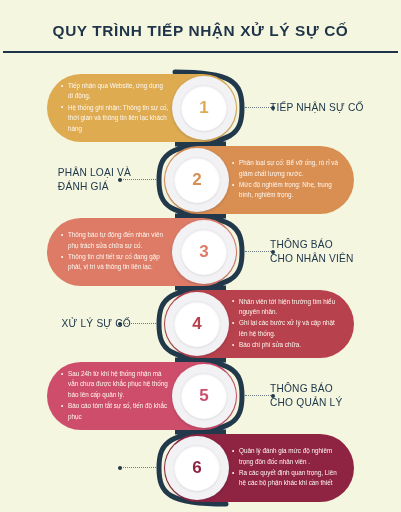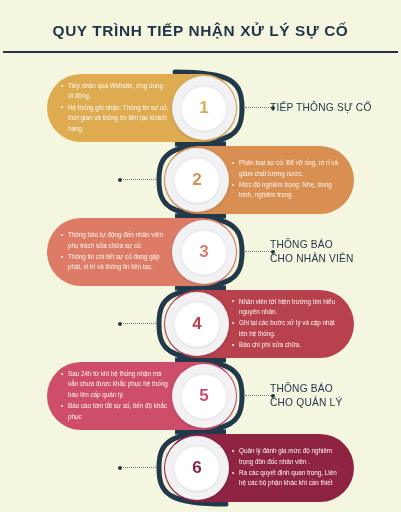--- a/index.html
+++ b/index.html
@@ -183,37 +183,39 @@
           </ul>
         </div>
         <div class="medallion">
           <div class="inner">
             <span class="num" style="color: rgb(222, 171, 81);">1</span>
           </div>
         </div>
         <div class="leader to-right">
           <span class="dot"></span>
         </div>
-        <div class="side-label on-right">TIẾP THÔNG SỰ CỐ</div>
+        <div class="side-label on-right">TIẾP NHẬN SỰ CỐ</div>
       </div>
       <div class="step right" style="top: 144px;">
         <div class="pill" style="background: rgb(217, 142, 82);">
           <ul class="bullets">
             <li>Phân loại sự cố: Bể vỡ ống, rò rỉ và giảm chất lượng nước.</li>
             <li>Mức độ nghiêm trọng: Nhẹ, trung bình, nghiêm trọng.</li>
           </ul>
         </div>
         <div class="medallion">
           <div class="inner">
             <span class="num" style="color: rgb(217, 142, 82);">2</span>
           </div>
         </div>
         <div class="leader to-left">
           <span class="dot"></span>
         </div>
+        <div class="side-label on-left">PHÂN LOẠI VÀ
+ĐÁNH GIÁ</div>
       </div>
       <div class="step left" style="top: 216px;">
         <div class="pill" style="background: rgb(221, 123, 103);">
           <ul class="bullets">
             <li>Thông báo tự động đến nhân viên phụ trách sửa chữa sự cố.</li>
             <li>Thông tin chi tiết sự cố đang gặp phải, vị trí và thông tin liên lạc.</li>
           </ul>
         </div>
         <div class="medallion">
           <div class="inner">
@@ -235,20 +237,21 @@
           </ul>
         </div>
         <div class="medallion">
           <div class="inner">
             <span class="num" style="color: rgb(183, 65, 76);">4</span>
           </div>
         </div>
         <div class="leader to-left">
           <span class="dot"></span>
         </div>
+        <div class="side-label on-left">XỬ LÝ SỰ CỐ</div>
       </div>
       <div class="step left" style="top: 360px;">
         <div class="pill" style="background: rgb(206, 77, 107);">
           <ul class="bullets">
             <li>Sau 24h từ khi hệ thống nhận mà vẫn chưa được khắc phục hệ thống báo lên cấp quản lý.</li>
             <li>Báo cáo tóm tắt sự số, tiến độ khắc phục</li>
           </ul>
         </div>
         <div class="medallion">
           <div class="inner">

